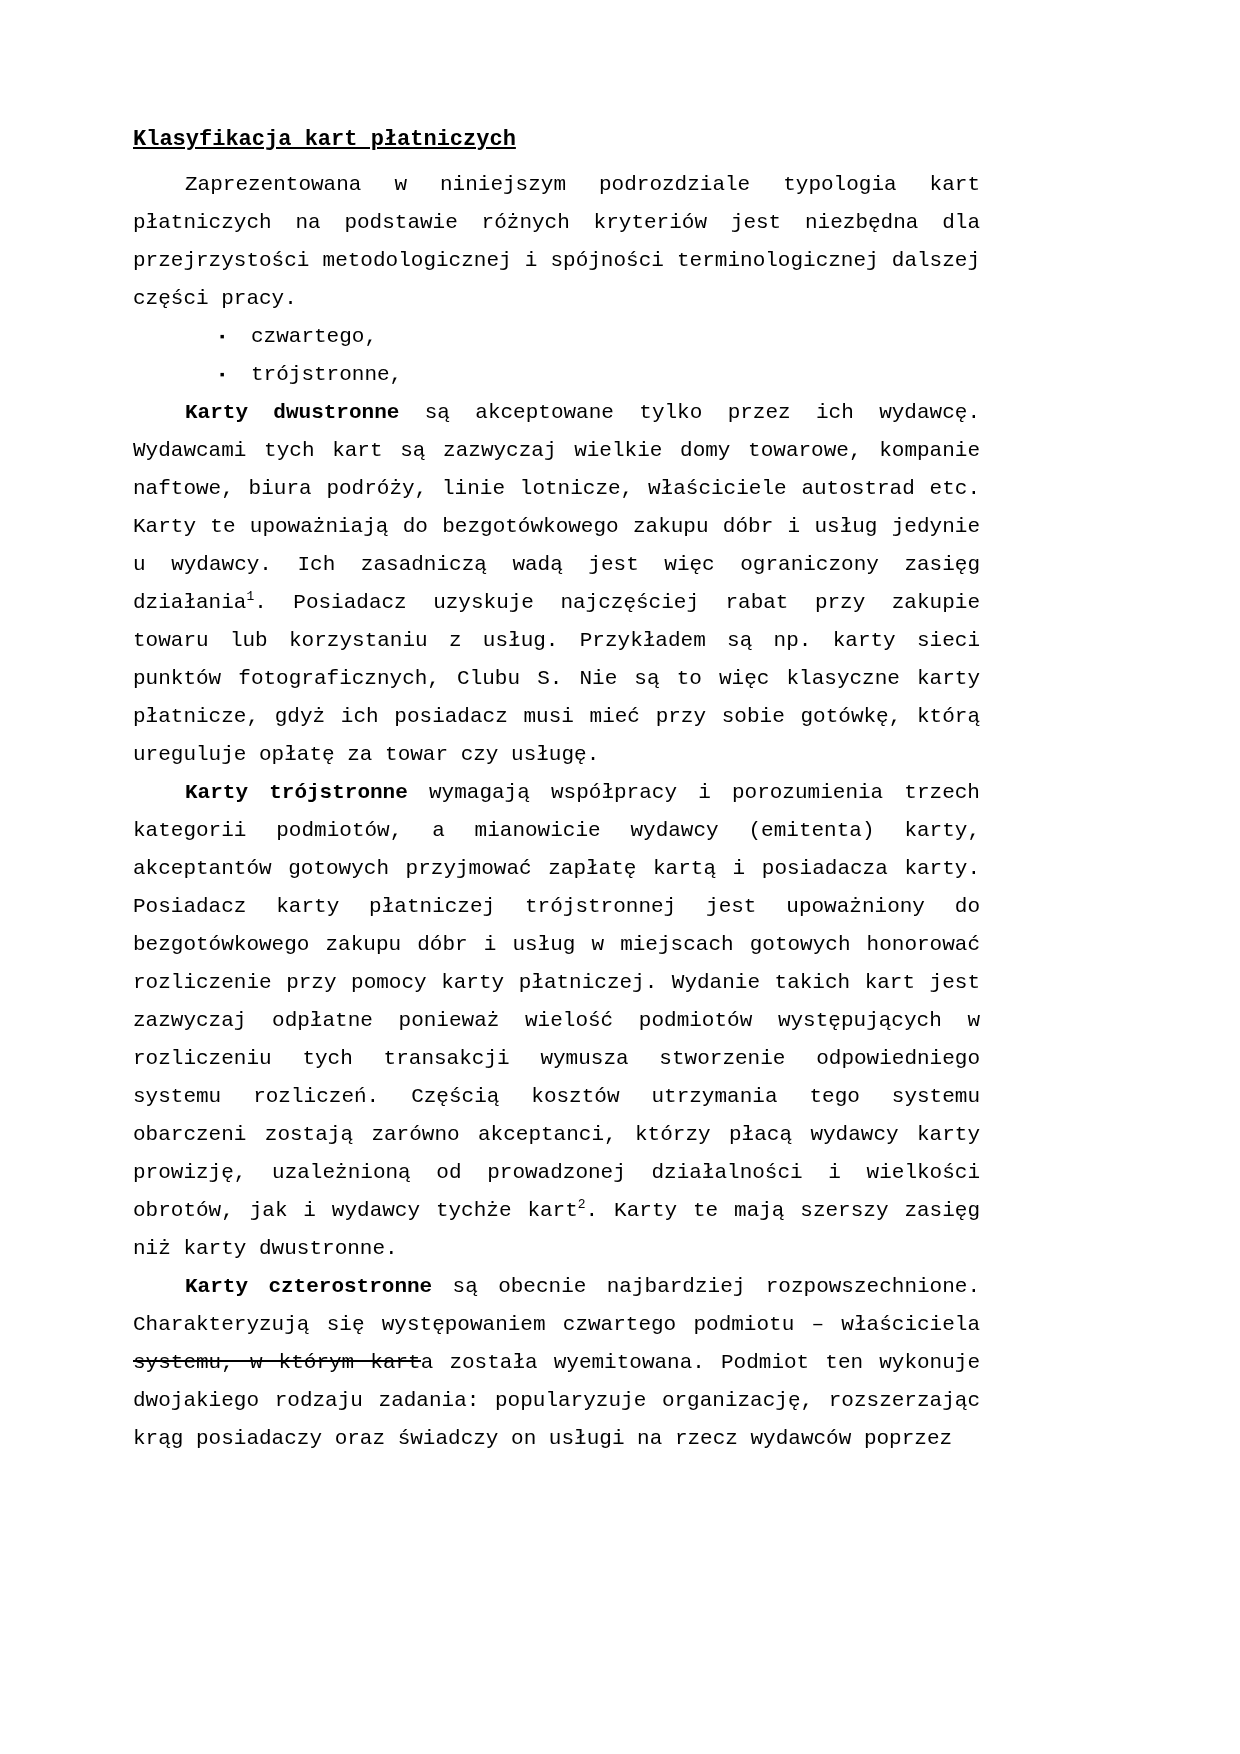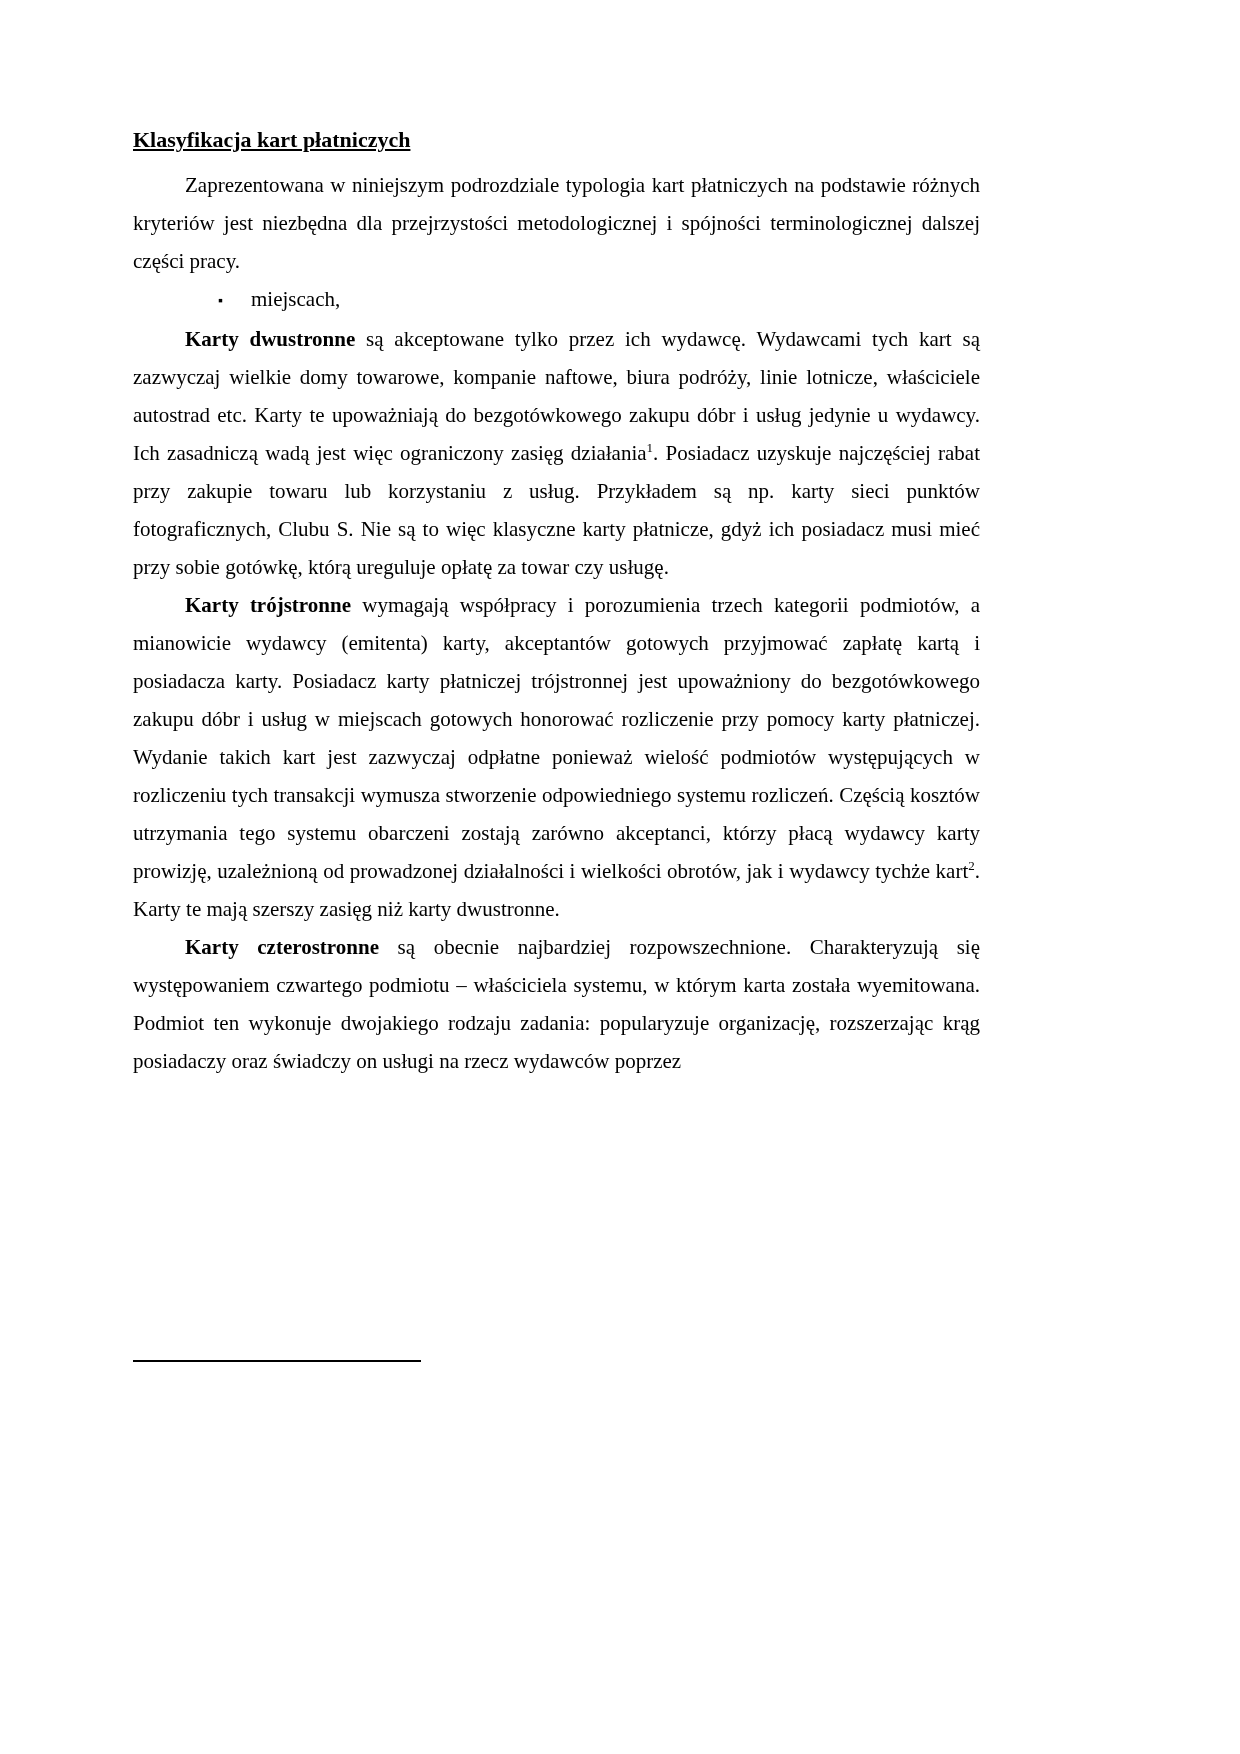--- a/index.html
+++ b/index.html
@@ -7,21 +7,21 @@
   body {
     width: 1240px;
     height: 1754px;
     background: #ffffff;
     overflow: hidden;
   }
   .page {
     position: relative;
     width: 994px;
     height: 1754px;
-    font-family: Liberation Serif, serif;
+    font-family: Liberation Mono, monospace;
     font-size: 21px;
     line-height: 38px;
     color: #000000;
   }
   .content {
     position: absolute;
     left: 133px;
     top: 120px;
     width: 847px;
   }
@@ -92,21 +92,22 @@
 
   <div class="content">
 
     <h1 class="doc-title">Klasyfikacja kart płatniczych</h1>
 
     <p class="body indent">Zaprezentowana w niniejszym podrozdziale typologia kart płatniczych na podstawie różnych kryteriów jest niezbędna dla przejrzystości metodologicznej i spójności terminologicznej dalszej części pracy.</p>
 
 
 
     <ul class="bullet-list">
-      <li class="bullet-item"><span class="bullet">▪</span><span>miejscach,</span></li>
+      <li class="bullet-item"><span class="bullet">▪</span><span>czwartego,</span></li>
+      <li class="bullet-item"><span class="bullet">▪</span><span>trójstronne,</span></li>
     </ul>
 
     <p class="body indent"><span class="lead">Karty dwustronne</span><span> są akceptowane tylko przez ich wydawcę. Wydawcami tych kart są zazwyczaj wielkie domy towarowe, kompanie naftowe, biura podróży, linie lotnicze, właściciele autostrad etc. Karty te upoważniają do bezgotówkowego zakupu dóbr i usług jedynie u wydawcy. Ich zasadniczą wadą jest więc ograniczony zasięg działania</span><sup class="ref">1</sup><span>. Posiadacz uzyskuje najczęściej rabat przy zakupie towaru lub korzystaniu z usług. Przykładem są np. karty sieci punktów fotograficznych, Clubu S. Nie są to więc klasyczne karty płatnicze, gdyż ich posiadacz musi mieć przy sobie gotówkę, którą ureguluje opłatę za towar czy usługę.</span></p>
 
     <p class="body indent"><span class="lead">Karty trójstronne</span><span> wymagają współpracy i porozumienia trzech kategorii podmiotów, a mianowicie wydawcy (emitenta) karty, akceptantów gotowych przyjmować zapłatę kartą i posiadacza karty. Posiadacz karty płatniczej trójstronnej jest upoważniony do bezgotówkowego zakupu dóbr i usług w miejscach gotowych honorować rozliczenie przy pomocy karty płatniczej. Wydanie takich kart jest zazwyczaj odpłatne ponieważ wielość podmiotów występujących w rozliczeniu tych transakcji wymusza stworzenie odpowiedniego systemu rozliczeń. Częścią kosztów utrzymania tego systemu obarczeni zostają zarówno akceptanci, którzy płacą wydawcy karty prowizję, uzależnioną od prowadzonej działalności i wielkości obrotów, jak i wydawcy tychże kart</span><sup class="ref">2</sup><span>. Karty te mają szerszy zasięg niż karty dwustronne.</span></p>
 
     <p class="body indent"><span class="lead">Karty czterostronne</span><span> są obecnie najbardziej rozpowszechnione. Charakteryzują się występowaniem czwartego podmiotu – właściciela systemu, w którym karta została wyemitowana. Podmiot ten wykonuje dwojakiego rodzaju zadania: popularyzuje organizację, rozszerzając krąg posiadaczy oraz świadczy on usługi na rzecz wydawców poprzez</span></p>
 
   </div>
 

